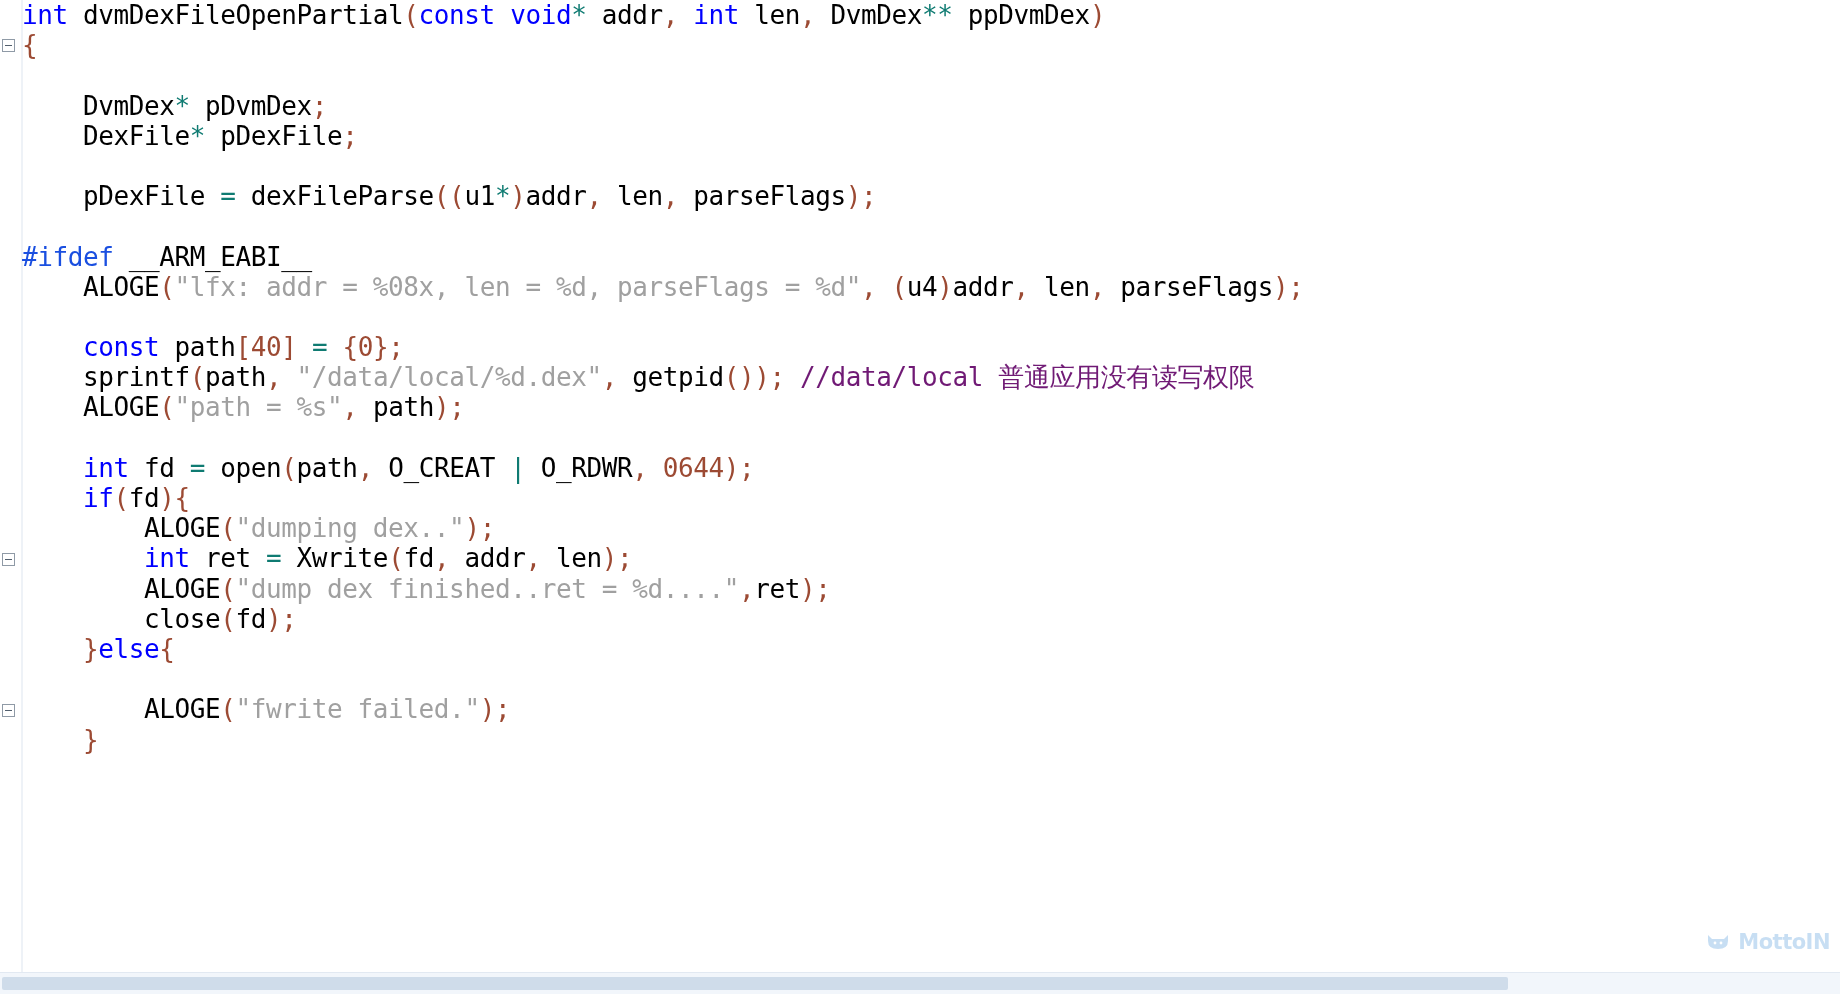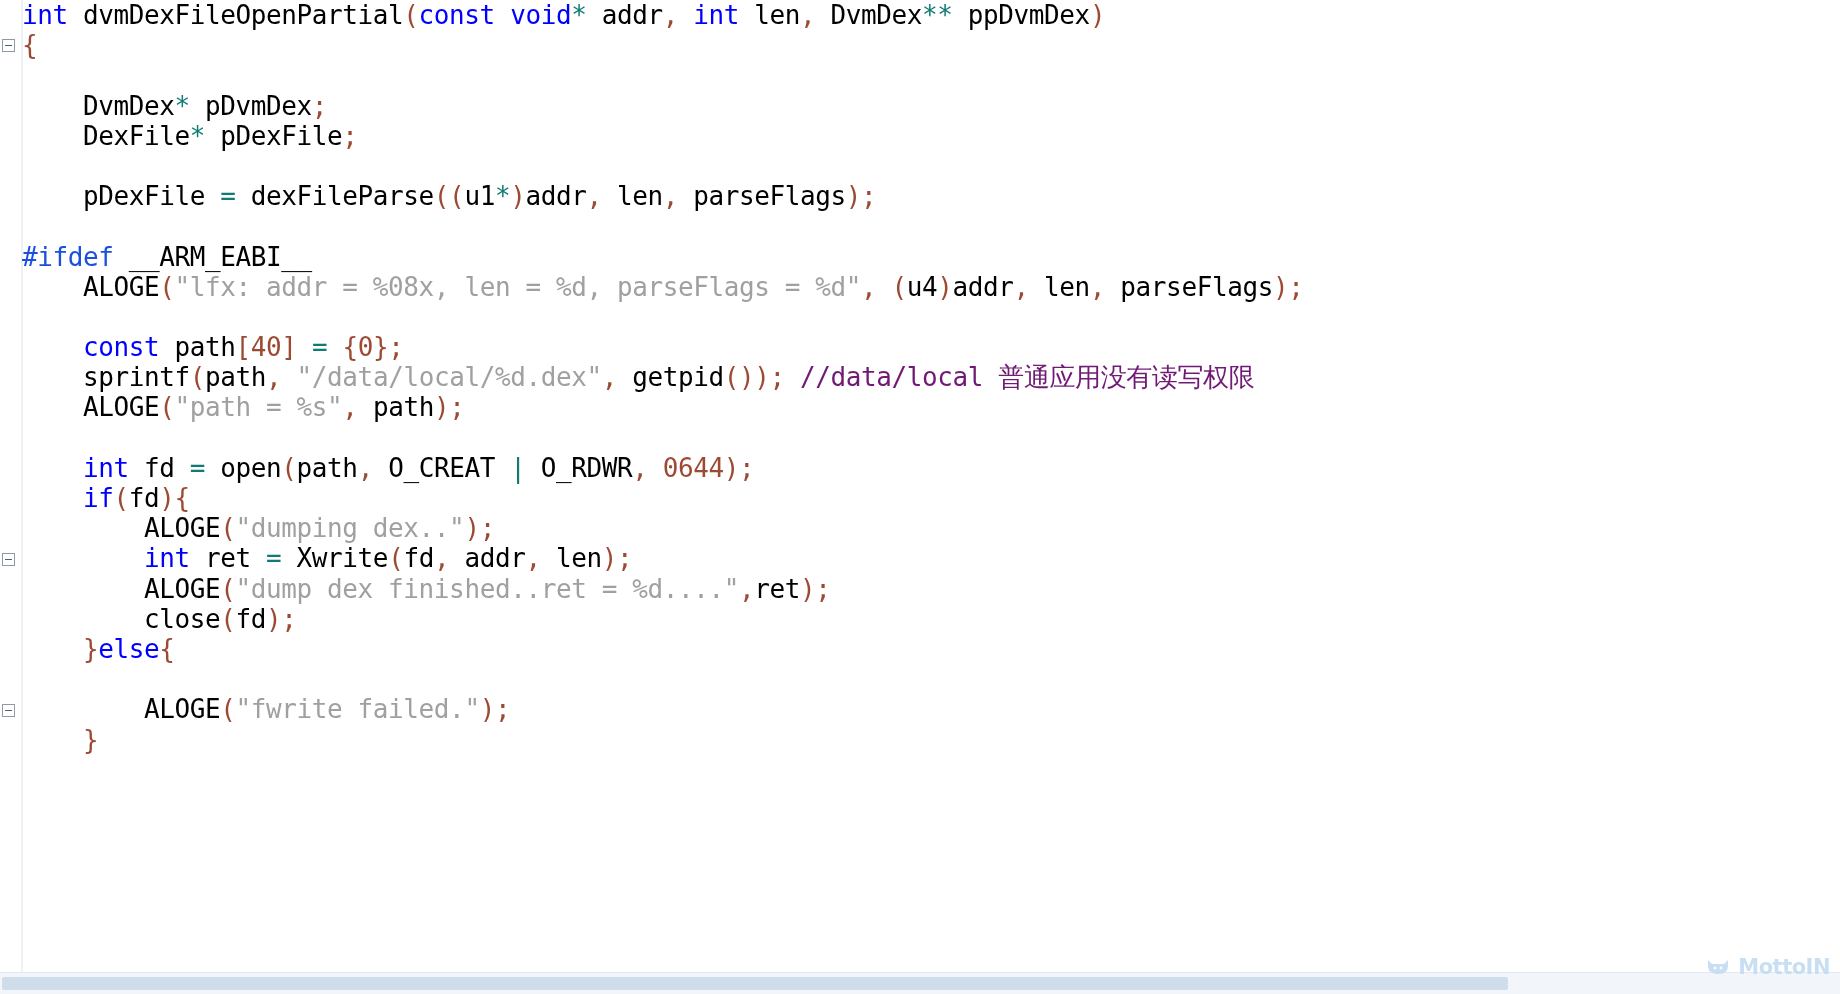--- a/index.html
+++ b/index.html
@@ -105,21 +105,21 @@
     height: 13px;
     width: 1510px;
     background: #cfdcea;
     border-radius: 2px;
   }
 
   
   .watermark {
     position: absolute;
     right: 10px;
-    bottom: 15px;
+    bottom: 40px;
     display: flex;
     align-items: center;
     gap: 7px;
     opacity: 0.92;
     pointer-events: none;
   }
   .watermark-text {
     font-family: "DejaVu Sans", "Liberation Sans", sans-serif;
     font-size: 21px;
     font-weight: bold;

